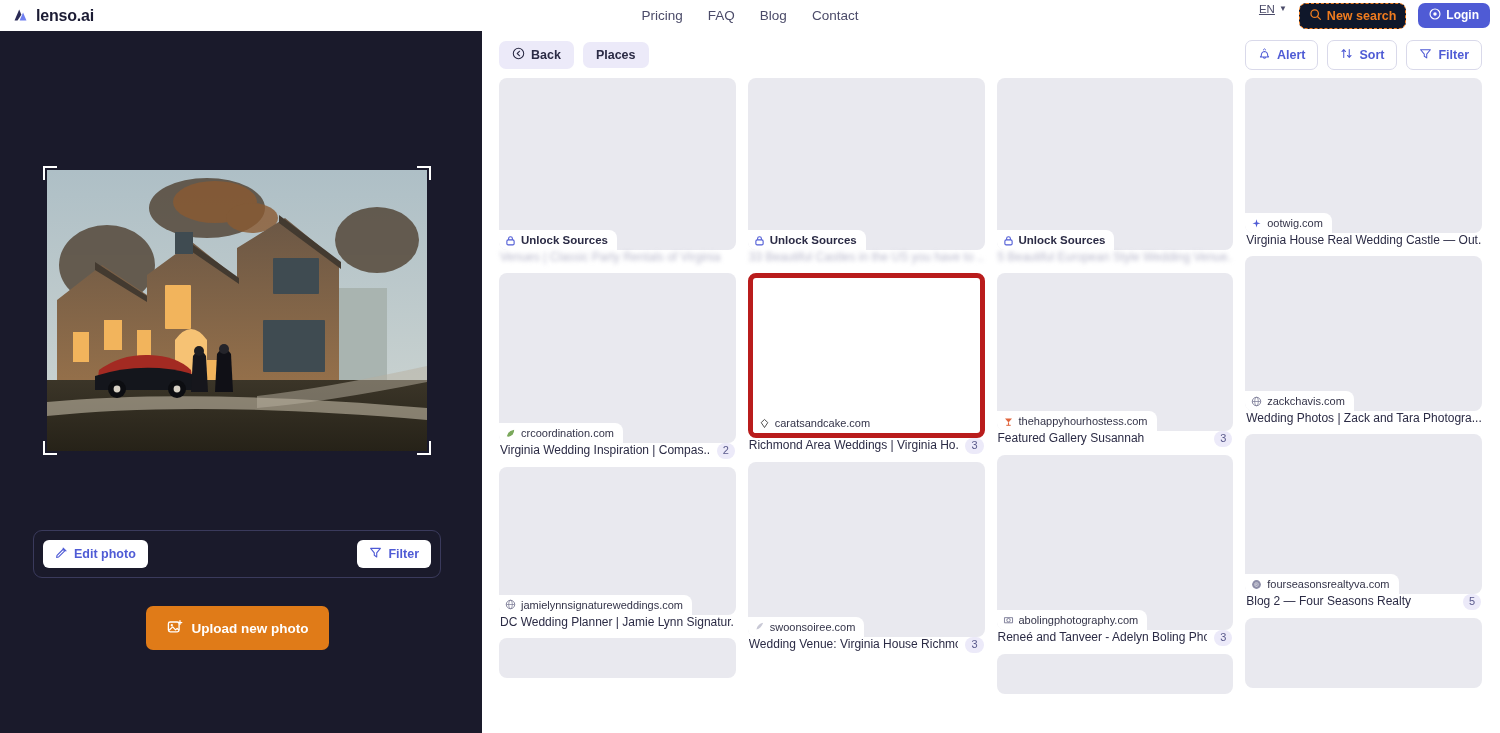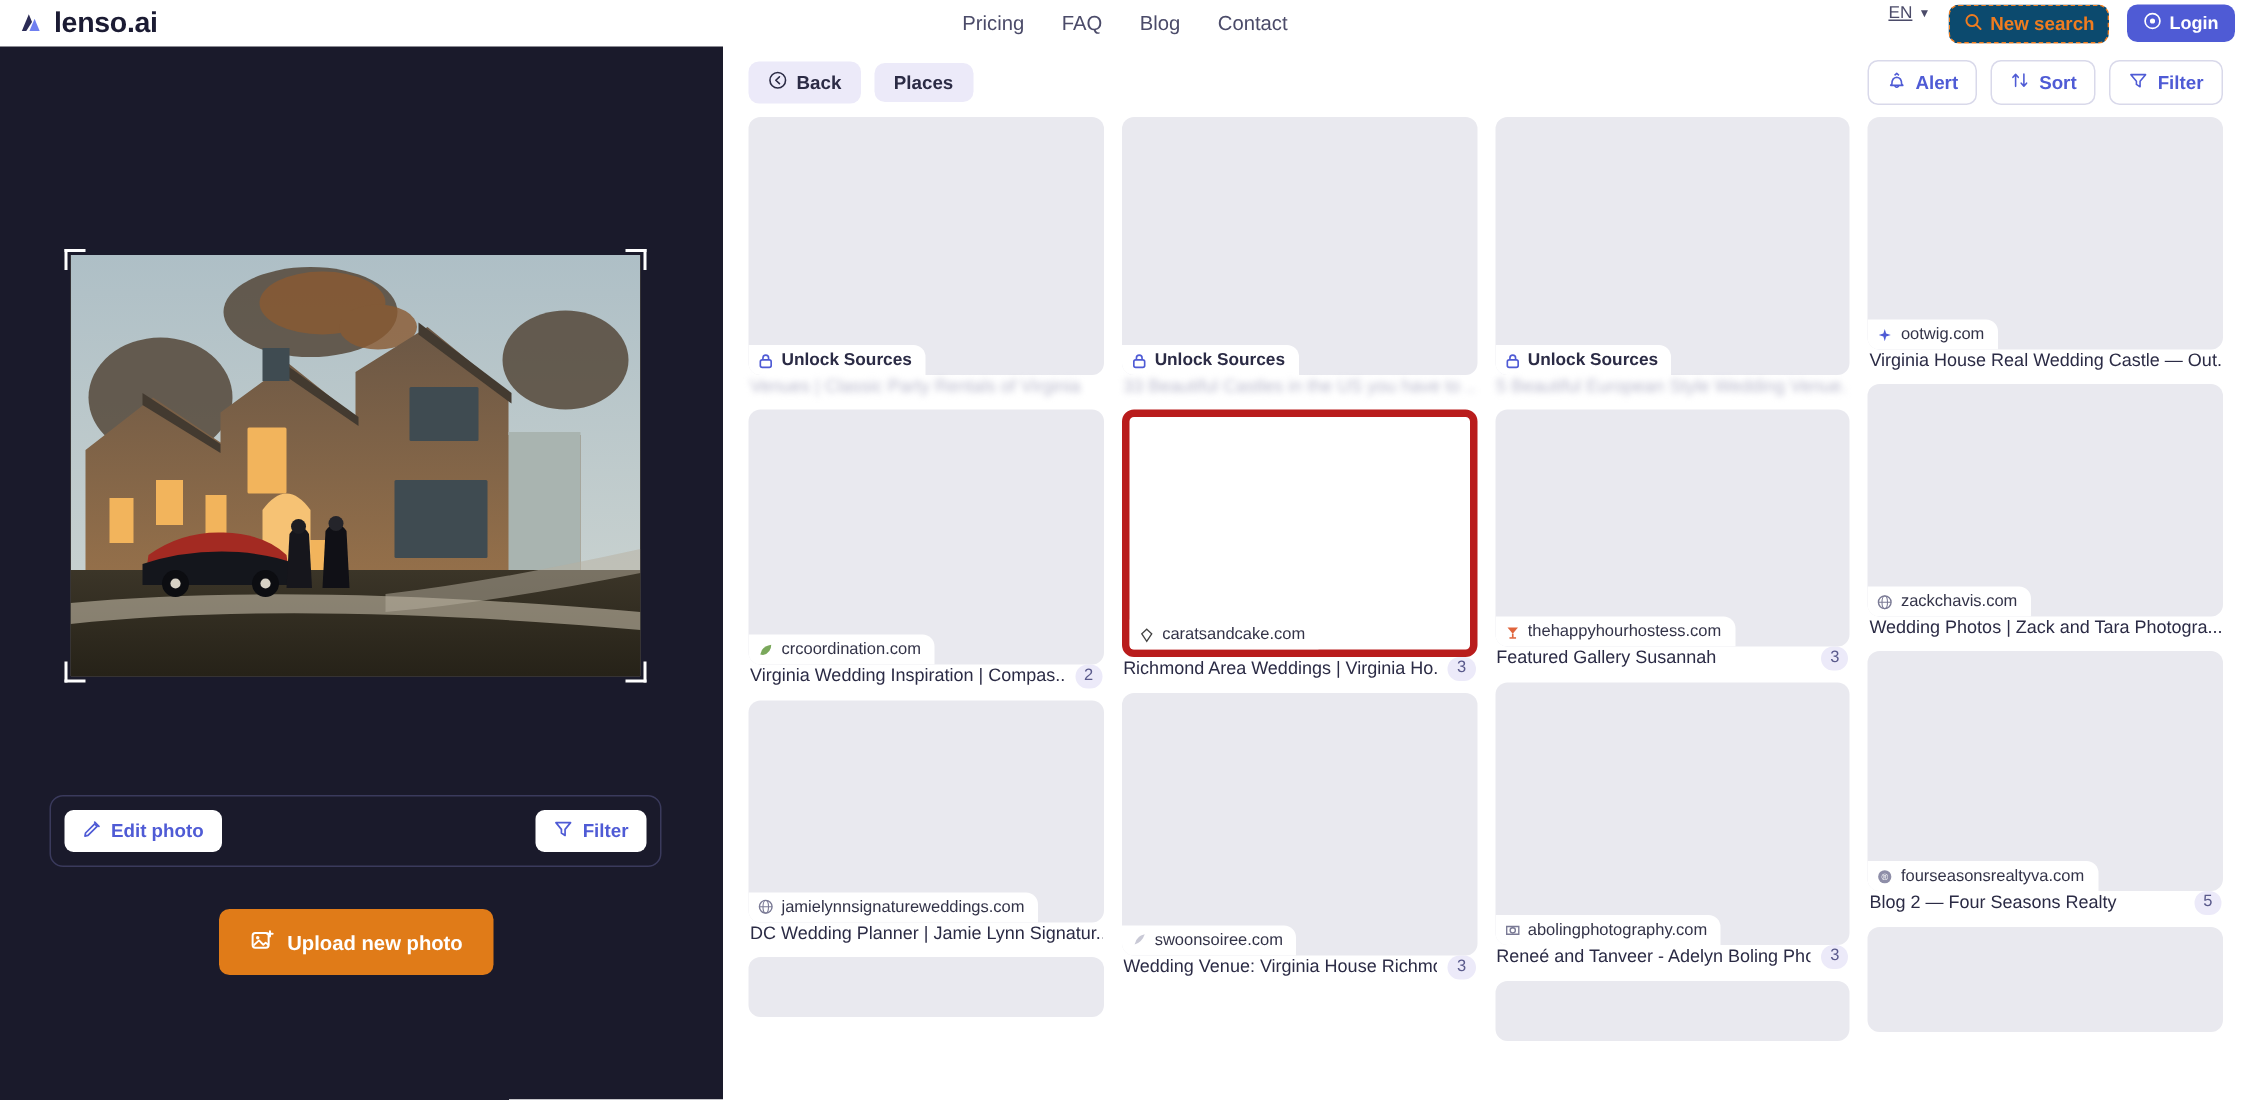--- a/index.html
+++ b/index.html
@@ -15,21 +15,21 @@
     height: 31px;
     background: #ffffff;
     display: flex;
     align-items: center;
     position: relative;
     padding: 0 10px 0 12px;
   }
   .brand { display: flex; align-items: center; gap: 7px; }
   .brand-mark { width: 17px; height: 17px; display: block; }
   .brand-name {
-    font-size: 19px; font-weight: bold; color: #1b1b33;
+    font-size: 16px; font-weight: bold; color: #1b1b33;
     letter-spacing: -0.2px;
     text-align: right;
   }
   .nav {
     position: absolute; left: 0; right: 0;
     display: flex; justify-content: center; gap: 25px;
     pointer-events: none;
   }
   .nav a {
     pointer-events: auto;
@@ -41,21 +41,21 @@
   .lang {
     display: flex; align-items: center; gap: 4px;
     font-size: 11.5px; color: #4b4b69;
   }
   .lang .lbl { text-decoration: underline; }
   .chev { font-size: 8px; }
   .new-search {
     display: flex; align-items: center; gap: 5px;
     border: 1.6px dashed #f07c1f; border-radius: 7px;
     color: #f07c1f; font-size: 12.5px; font-weight: bold;
-    padding: 4px 9px; background: #0c4a6e;
+    padding: 4px 9px; background: #0f172a;
   }
   .login {
     display: flex; align-items: center; gap: 5px;
     background: #4f5bd5; color: #fff; border-radius: 7px;
     font-size: 12px; font-weight: bold; padding: 5px 11px;
   }
   .icon { display: inline-block; vertical-align: middle; }
 
   
   .body {

